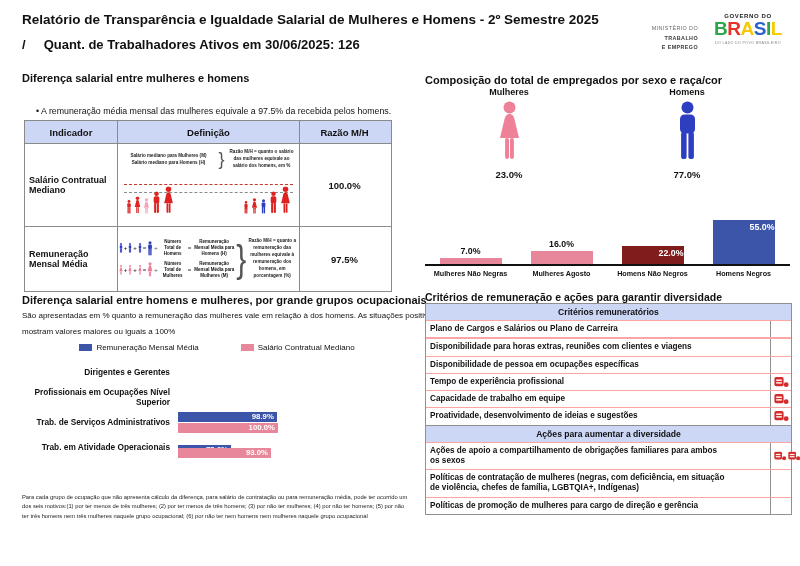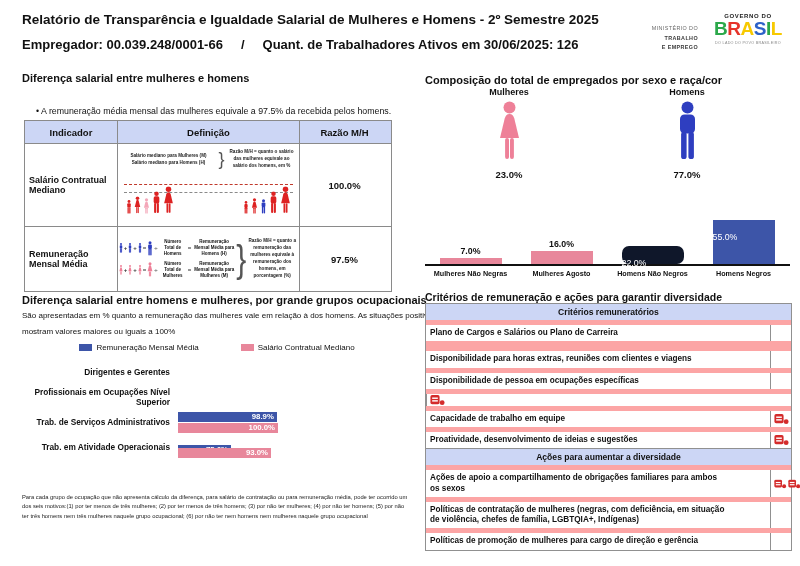--- a/index.html
+++ b/index.html
@@ -41,38 +41,38 @@
   .op{font-size:6px;font-weight:bold;color:#333;}
   .bigbrace{font-size:30px;font-weight:100;color:#555;transform:scaleY(1.3);}
   
   .comp-col{width:118px;text-align:center;}
   .comp-label{font-size:9px;font-weight:bold;}
   .comp-pct{font-size:9.5px;font-weight:bold;margin-top:4px;}
   .vplot{left:425px;top:198px;width:365px;height:66px;border-bottom:2px solid #111;display:flex;}
   .vslot{width:91px;display:flex;flex-direction:column;justify-content:flex-end;align-items:center;}
   .vbar{width:62px;}
   .vlab-out{font-size:8.8px;font-weight:bold;margin-bottom:2px;}
-  .vlab-in{font-size:8.8px;font-weight:normal;color:#fff;text-align:left;padding-top:12px;}
+  .vlab-in{font-size:8.8px;font-weight:bold;color:#fff;text-align:right;padding-top:2px;}
   .vcats{left:425px;top:269px;width:365px;display:flex;}
   .vcat{width:91px;text-align:center;font-size:7.2px;font-weight:bold;}
   
   .desc-line{font-size:8px;white-space:nowrap;}
   .legend{left:22px;top:343px;width:390px;display:flex;justify-content:center;gap:42px;align-items:center;}
   .leg-item{display:flex;align-items:center;gap:4px;font-size:8px;}
   .leg-sw{width:13px;height:7px;display:inline-block;}
   .hrow{display:flex;height:25px;align-items:center;}
   .hlabel{width:148px;text-align:right;padding-right:8px;font-size:8.3px;font-weight:bold;line-height:1.1;}
   .hbars{position:relative;flex:1;height:25px;}
   .hbar{position:absolute;left:0;height:10px;}
   .hbar .hv{position:absolute;right:3px;top:0;font-size:7.8px;font-weight:bold;color:#fff;line-height:10px;}
   .footnote{font-size:5.8px;line-height:1.6;color:#222;}
   
   .crit-table{left:425px;top:303px;width:365px;border:1px solid #909090;}
   .crit-head{background:#CCD6F5;font-size:8.6px;font-weight:bold;text-align:center;padding:3px 0;border-top:1px solid #909090;}
-  .crit-row{display:grid;grid-template-columns:306px 57px;border-top:5px solid #fca5a5;gap:38px;}
+  .crit-row{display:grid;grid-template-columns:306px 57px;border-top:1px solid #fca5a5;gap:38px;}
   .crit-row:first-child, .crit-head:first-child{border-top:none;}
   .crit-label{font-size:8.2px;font-weight:bold;padding:3px 4px;line-height:1.25;}
   .crit-marks{border-left:1px solid #909090;display:flex;align-items:center;padding-left:3px;gap:1px;}
   .mk{width:15px;height:12px;}
   .footer{left:0;top:538px;width:800px;text-align:center;font-size:12px;font-weight:bold;}
 </style>
 </head>
 <body>
 
 <svg width="0" height="0" style="position:absolute">
@@ -95,21 +95,20 @@
       <rect x="2.6" y="7.2" width="6.8" height="1.7" fill="#fff"></rect>
       <circle cx="14.6" cy="10.2" r="2.9"></circle>
     </symbol>
   </defs>
 </svg>
 
 <div class="page">
 
   <div class="abs rep-title">Relatório de Transparência e Igualdade Salarial de Mulheres e Homens - 2º Semestre 2025</div>
   <div class="abs rep-sub">
-    <span>Empregador: 00.039.248/0001-66</span>
     <span>/</span>
     <span>Quant. de Trabalhadores Ativos em 30/06/2025: 126</span>
   </div>
   <div class="abs ministry">
     <div>MINISTÉRIO DO</div>
     <div class="ml">TRABALHO</div>
     <div class="ml">E EMPREGO</div>
   </div>
   <div class="abs govlogo">
     <div class="gtop">GOVERNO DO</div>
@@ -258,21 +257,21 @@
   <div class="abs vplot">
     <div class="vslot">
       <div class="vlab-out">7.0%</div>
       <div class="vbar" style="background: rgb(232, 135, 155); height: 5.6px;"></div>
     </div>
     <div class="vslot">
       <div class="vlab-out">16.0%</div>
       <div class="vbar" style="background: rgb(232, 135, 155); height: 12.8px;"></div>
     </div>
     <div class="vslot">
-      <div class="vbar" style="background: #0f172a; height: 17.6px; border-radius: 7px;">
+      <div class="vbar" style="background: #7f1d1d; height: 17.6px;">
         <div class="vlab-in">22.0%</div>
       </div>
     </div>
     <div class="vslot">
       <div class="vbar" style="background: rgb(61, 85, 168); height: 44px;">
         <div class="vlab-in">55.0%</div>
       </div>
     </div>
   </div>
   <div class="abs vcats">
@@ -346,20 +345,21 @@
     </div>
     <div class="crit-row">
       <div class="crit-label">Disponibilidade para horas extras, reuniões com clientes e viagens</div>
       <div class="crit-marks"></div>
     </div>
     <div class="crit-row">
       <div class="crit-label">Disponibilidade de pessoa em ocupações específicas</div>
       <div class="crit-marks"></div>
     </div>
     <div class="crit-row">
+      <div class="crit-label">Tempo de experiência profissional</div>
       <div class="crit-marks">
         <svg class="mk" viewBox="0 0 18 14" style="fill:#D42B2B">
             <use href="#marker"></use>
           </svg>
       </div>
     </div>
     <div class="crit-row">
       <div class="crit-label">Capacidade de trabalho em equipe</div>
       <div class="crit-marks">
         <svg class="mk" viewBox="0 0 18 14" style="fill:#D42B2B">

